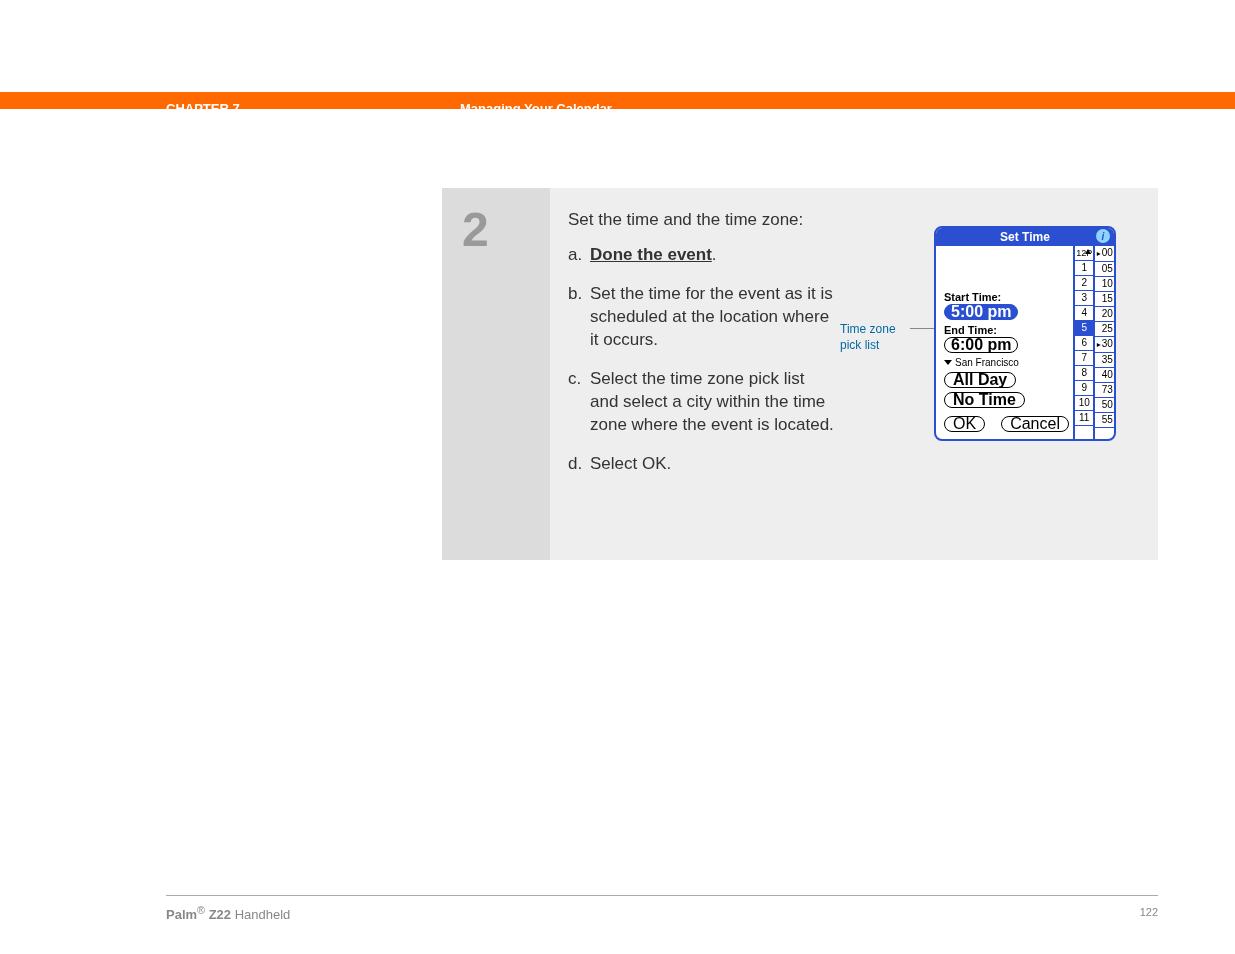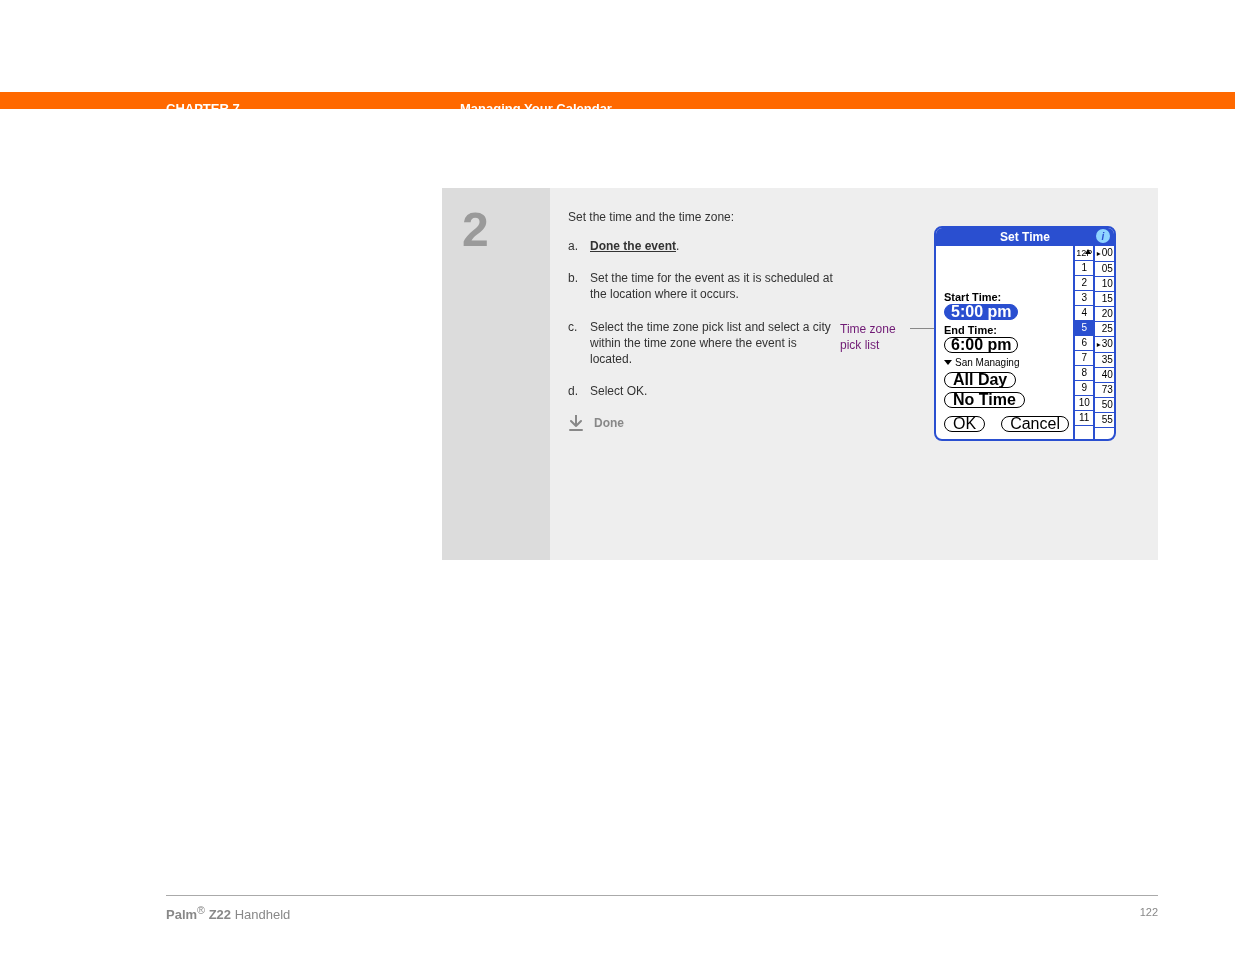--- a/index.html
+++ b/index.html
@@ -49,21 +49,21 @@
     font-size: 48px;
     font-weight: bold;
     padding-top: 14px;
     padding-left: 20px;
     box-sizing: border-box;
   }
   .step-content {
     flex: 1;
     background: #eeeeee;
     padding: 22px 18px 18px 18px;
-    font-size: 12px;
+    font-size: 17px;
     color: #333;
     position: relative;
   }
   .step-content p { margin: 0 0 14px 0; }
   .step-list {
     margin: 0;
     padding: 0;
     width: 268px;
   }
   .step-list .li {
@@ -89,21 +89,21 @@
   }
   .done-arrow {
     width: 16px; height: 16px; margin-right: 10px;
     display: inline-flex; align-items: center; justify-content: center;
   }
   .callout-label {
     position: absolute;
     left: 840px;
     top: 322px;
     font-size: 12px;
-    color: #701a75;
+    color: #0369a1;
     text-align: left;
     line-height: 1.3;
   }
   .callout-line {
     position: absolute;
     left: 910px;
     top: 328px;
     width: 60px;
     height: 1px;
     background: #888;
@@ -260,28 +260,20 @@
         <span>Set the time for the event as it is scheduled at the location where it occurs.</span>
       </div>
       <div class="li">
         <span class="marker">c.</span>
         <span>Select the time zone pick list and select a city within the time zone where the event is located.</span>
       </div>
       <div class="li">
         <span class="marker">d.</span>
         <span>Select OK.</span>
       </div>
-    </div>
-    <div class="done-row">
-      <span class="done-arrow">
-        <svg width="14" height="16" viewBox="0 0 14 16">
-            <path d="M7 0 v11 M7 11 l-5 -5 M7 11 l5 -5 M1 15 h12" stroke="#888" stroke-width="2" fill="none" stroke-linecap="round"></path>
-          </svg>
-      </span>
-      <span>Done</span>
     </div>
   </div>
 </div>
 
 <div class="callout-label">
   <span>Time zone</span><br>
   <span>pick list</span>
 </div>
 <div class="callout-line"></div>
 
@@ -291,21 +283,21 @@
     <span class="info">i</span>
   </div>
   <div class="palm-body">
     <div class="palm-left">
       <div class="lbl">Start Time:</div>
       <div class="val-box sel">5:00 pm</div>
       <div class="lbl">End Time:</div>
       <div class="val-box">6:00 pm</div>
       <div class="tz-row">
         <span class="tz-arrow"></span>
-        <span>San Managing</span>
+        <span>San Francisco</span>
       </div>
       <div><span class="btn">All Day</span></div>
       <div><span class="btn">No Time</span></div>
       <div class="palm-ok-row">
         <span class="btn">OK</span>
         <span class="btn">Cancel</span>
       </div>
     </div>
     <div class="palm-hours">
       <div class="ampm">12P</div>

